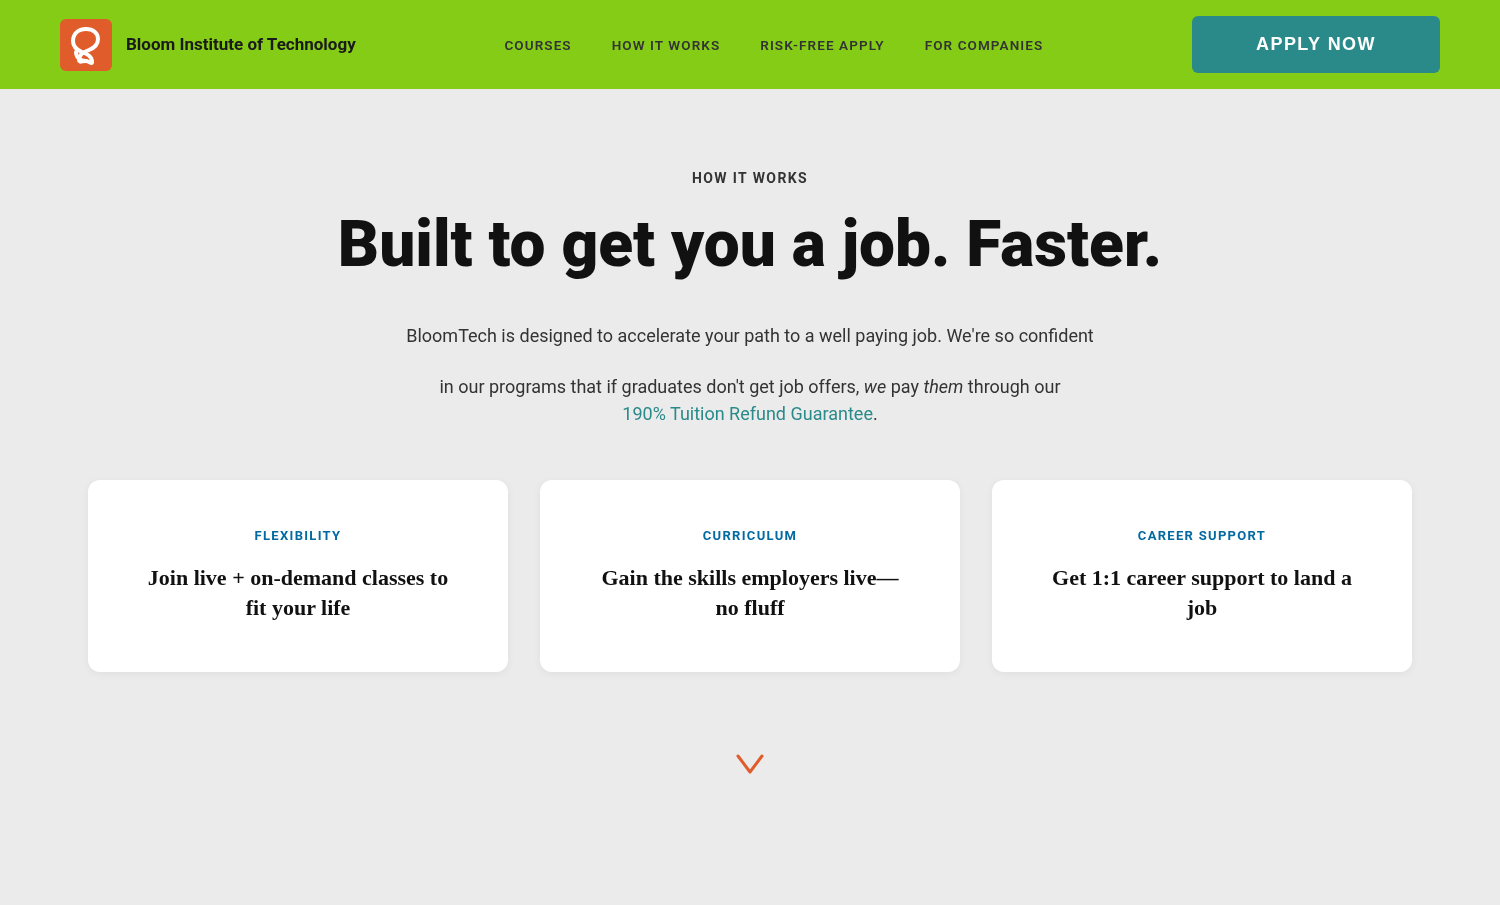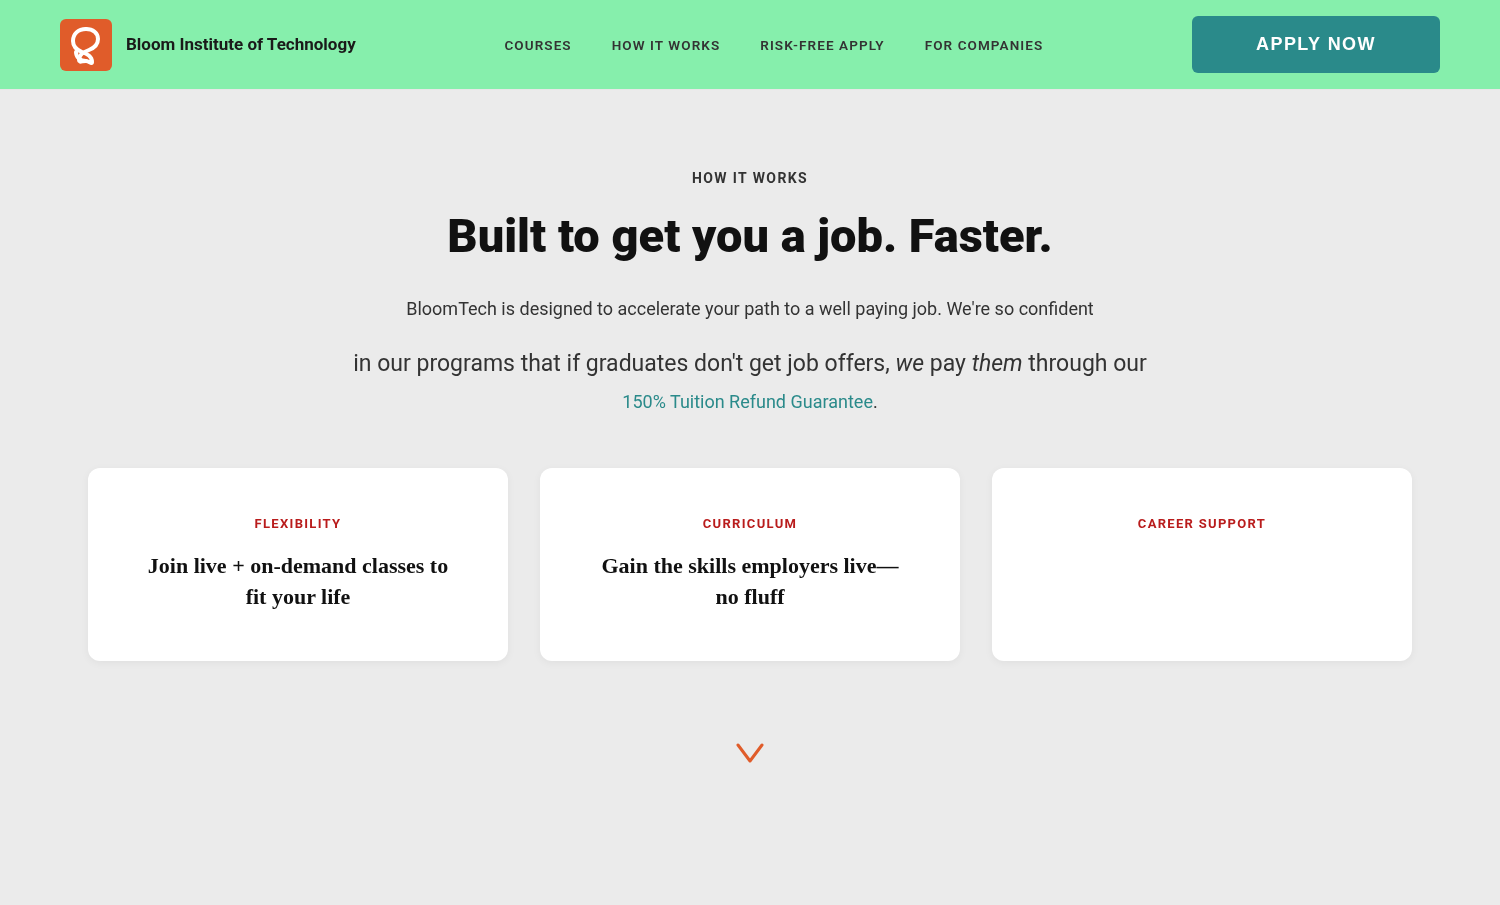--- a/index.html
+++ b/index.html
@@ -10,21 +10,21 @@
 
     body {
       font-family: -apple-system, BlinkMacSystemFont, 'Segoe UI', Roboto, sans-serif;
       background: #f0efef;
       min-height: 905px;
       width: 1500px;
     }
 
     
     .navbar {
-      background: #86efac;
+      background: #84cc16;
       height: 90px;
       display: flex;
       align-items: center;
       justify-content: space-between;
       padding: 0 60px;
       border-bottom: 1px solid #e8e8e8;
     }
 
     .navbar-left {
       display: flex;
@@ -85,44 +85,43 @@
     .section-label {
       font-size: 14px;
       font-weight: 700;
       letter-spacing: 0.1em;
       color: #333333;
       margin-bottom: 24px;
       text-transform: uppercase;
     }
 
     .hero-title {
-      font-size: 47px;
+      font-size: 64px;
       font-weight: 900;
       color: #111111;
       text-align: center;
-      margin-bottom: 32px;
+      margin-bottom: 41px;
       line-height: 1.1;
     }
 
     .hero-description {
       font-size: 18px;
       color: #333333;
       text-align: center;
       max-width: 820px;
       line-height: 1.7;
       margin-bottom: 20px;
     }
 
     .hero-description-line2 {
-      font-size: 23px;
+      font-size: 18px;
       color: #333333;
       text-align: center;
       max-width: 820px;
       line-height: 1.7;
-      margin-bottom: 8px;
     }
 
     .guarantee-link {
       color: #2a8a8a;
       text-decoration: none;
       font-size: 18px;
     }
 
     .guarantee-line {
       font-size: 18px;
@@ -151,21 +150,21 @@
       flex-direction: column;
       align-items: center;
       text-align: center;
       box-shadow: 0 2px 8px rgba(0,0,0,0.05);
     }
 
     .card-category {
       font-size: 13px;
       font-weight: 700;
       letter-spacing: 0.1em;
-      color: #b91c1c;
+      color: #0369a1;
       text-transform: uppercase;
       margin-bottom: 20px;
     }
 
     .card-description {
       font-size: 22px;
       font-weight: 700;
       color: #111111;
       line-height: 1.4;
       font-family: Liberation Serif, serif;
@@ -214,37 +213,38 @@
 
   <h1 class="hero-title">Built to get you a job. Faster.</h1>
 
   <p class="hero-description">BloomTech is designed to accelerate your path to a well paying job. We're so confident</p>
 
   <p class="hero-description-line2">
     <span>in our programs that if graduates don't get job offers, </span><em>we</em><span> pay </span><em>them</em><span> through our</span>
   </p>
 
   <p class="guarantee-line">
-    <a class="guarantee-link">150% Tuition Refund Guarantee</a><span>.</span>
+    <a class="guarantee-link">190% Tuition Refund Guarantee</a><span>.</span>
   </p>
 
   <div class="cards-row">
 
     <div class="card">
       <p class="card-category">FLEXIBILITY</p>
       <p class="card-description">Join live + on-demand classes to fit your life</p>
     </div>
 
     <div class="card">
       <p class="card-category">CURRICULUM</p>
       <p class="card-description">Gain the skills employers live—no fluff</p>
     </div>
 
     <div class="card">
       <p class="card-category">CAREER SUPPORT</p>
+      <p class="card-description">Get 1:1 career support to land a job</p>
     </div>
 
   </div>
 
   <div class="down-arrow">
     <svg class="arrow-icon" viewBox="0 0 36 36" fill="none" xmlns="http://www.w3.org/2000/svg">
       <path d="M6 10 L18 26 L30 10" stroke="#e05c2a" stroke-width="3" stroke-linecap="round" stroke-linejoin="round"></path>
     </svg>
   </div>
 

